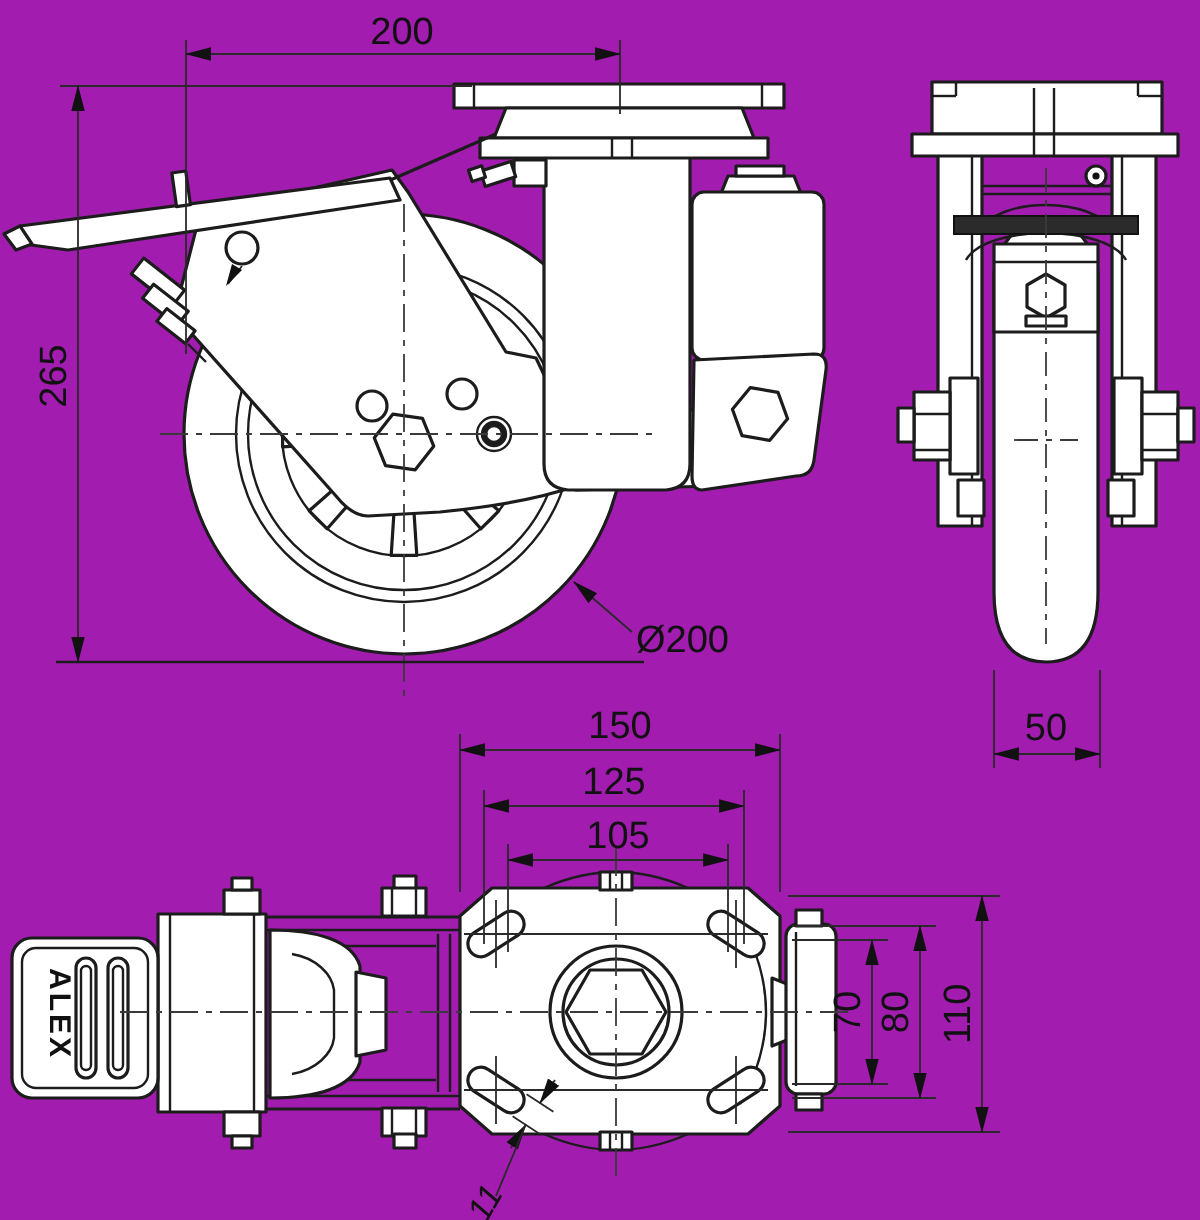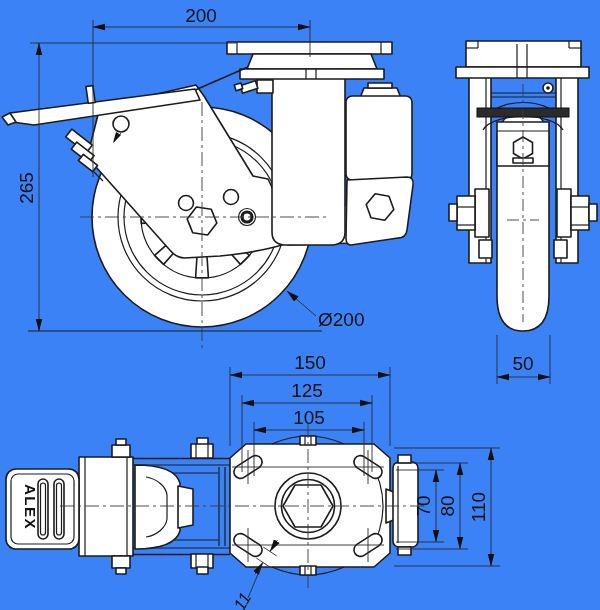--- a/index.html
+++ b/index.html
@@ -1,16 +1,16 @@
 <!DOCTYPE html>
 <html><head>
 <meta charset="utf-8">
 <style>
   html,body{margin:0;padding:0;background:#fff;}
-  #stage{width:600px;height:610px;background:#3b82f6;position:relative;overflow:hidden;}
+  #stage{width:600px;height:610px;background:#a21caf;position:relative;overflow:hidden;}
   svg{display:block;}
   .ol{fill:#fff;stroke:#1c1c1c;stroke-width:1.6;stroke-linejoin:round;}
   .ln{fill:none;stroke:#1c1c1c;stroke-width:1.6;stroke-linecap:butt;stroke-linejoin:round;}
   .md{fill:none;stroke:#1c1c1c;stroke-width:1.2;}
   .tn{fill:none;stroke:#2a2a2a;stroke-width:0.9;}
   .cl{fill:none;stroke:#3a3a3a;stroke-width:0.9;}
   .dk{fill:#2b2b2b;stroke:#111;stroke-width:1;}
   text{font-family:"Liberation Sans","DejaVu Sans",sans-serif;fill:#111;}
   .dim{font-size:19px;}
   .dimI{font-size:17px;font-style:italic;}

